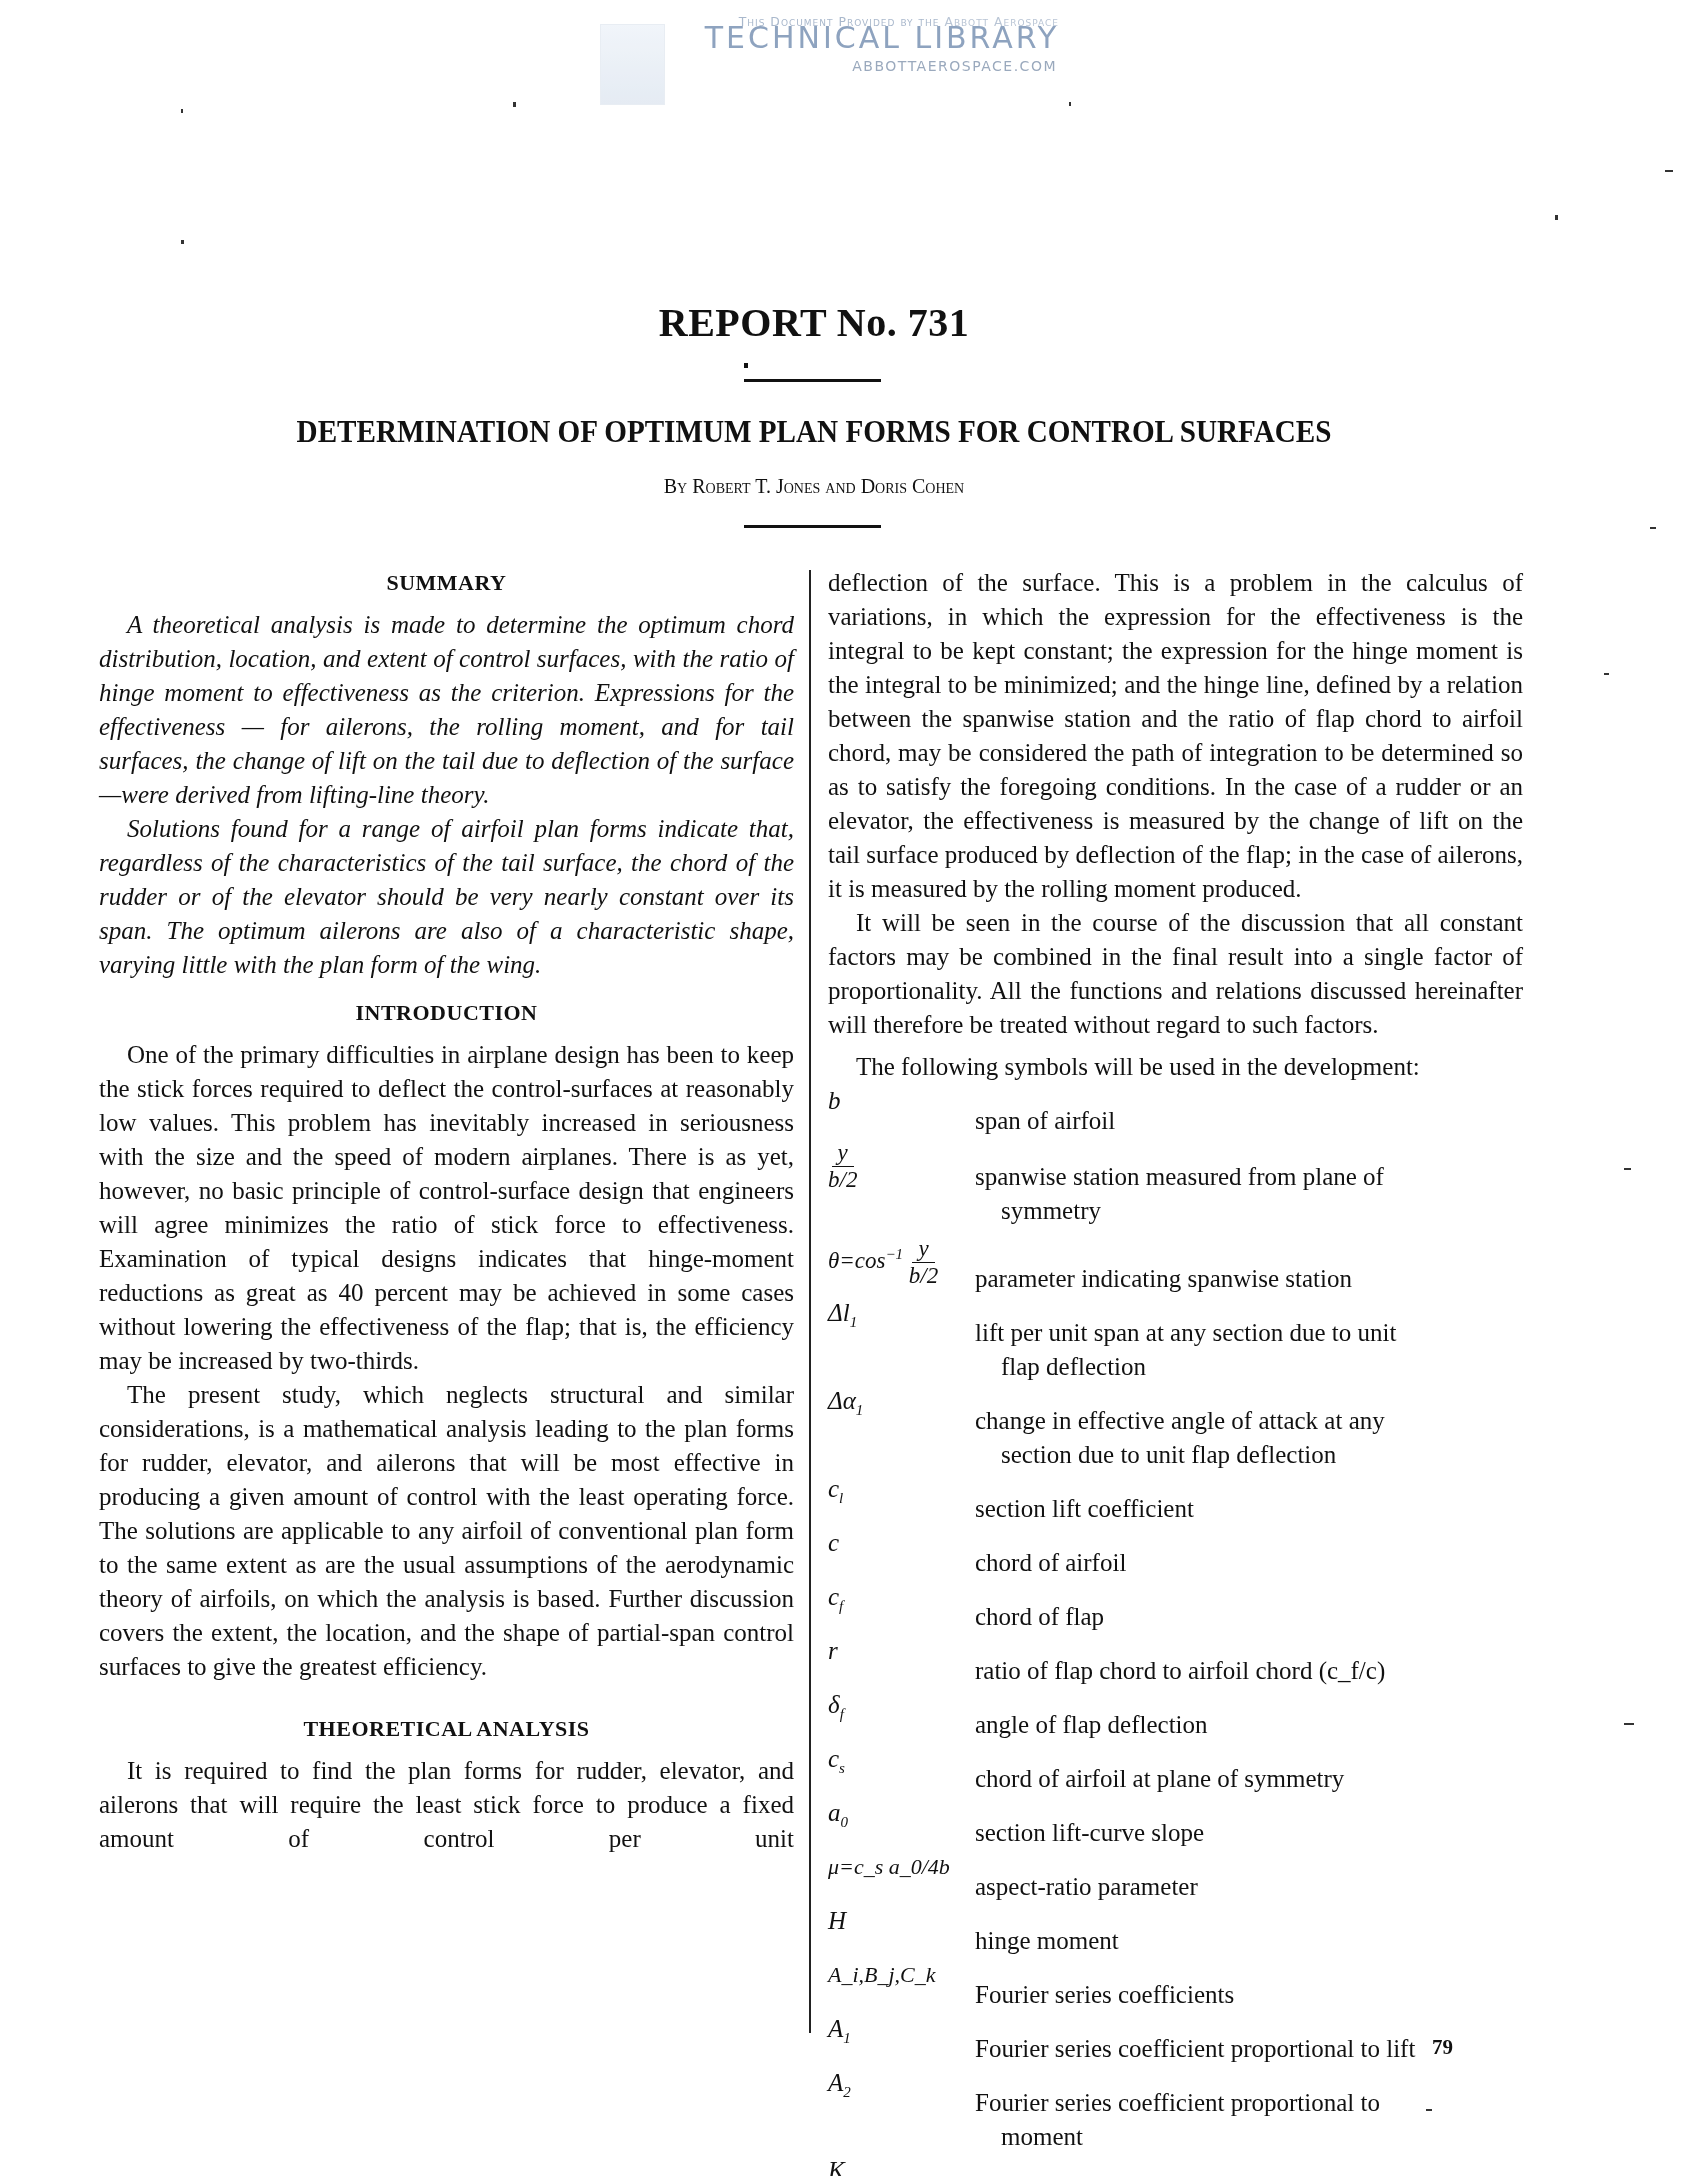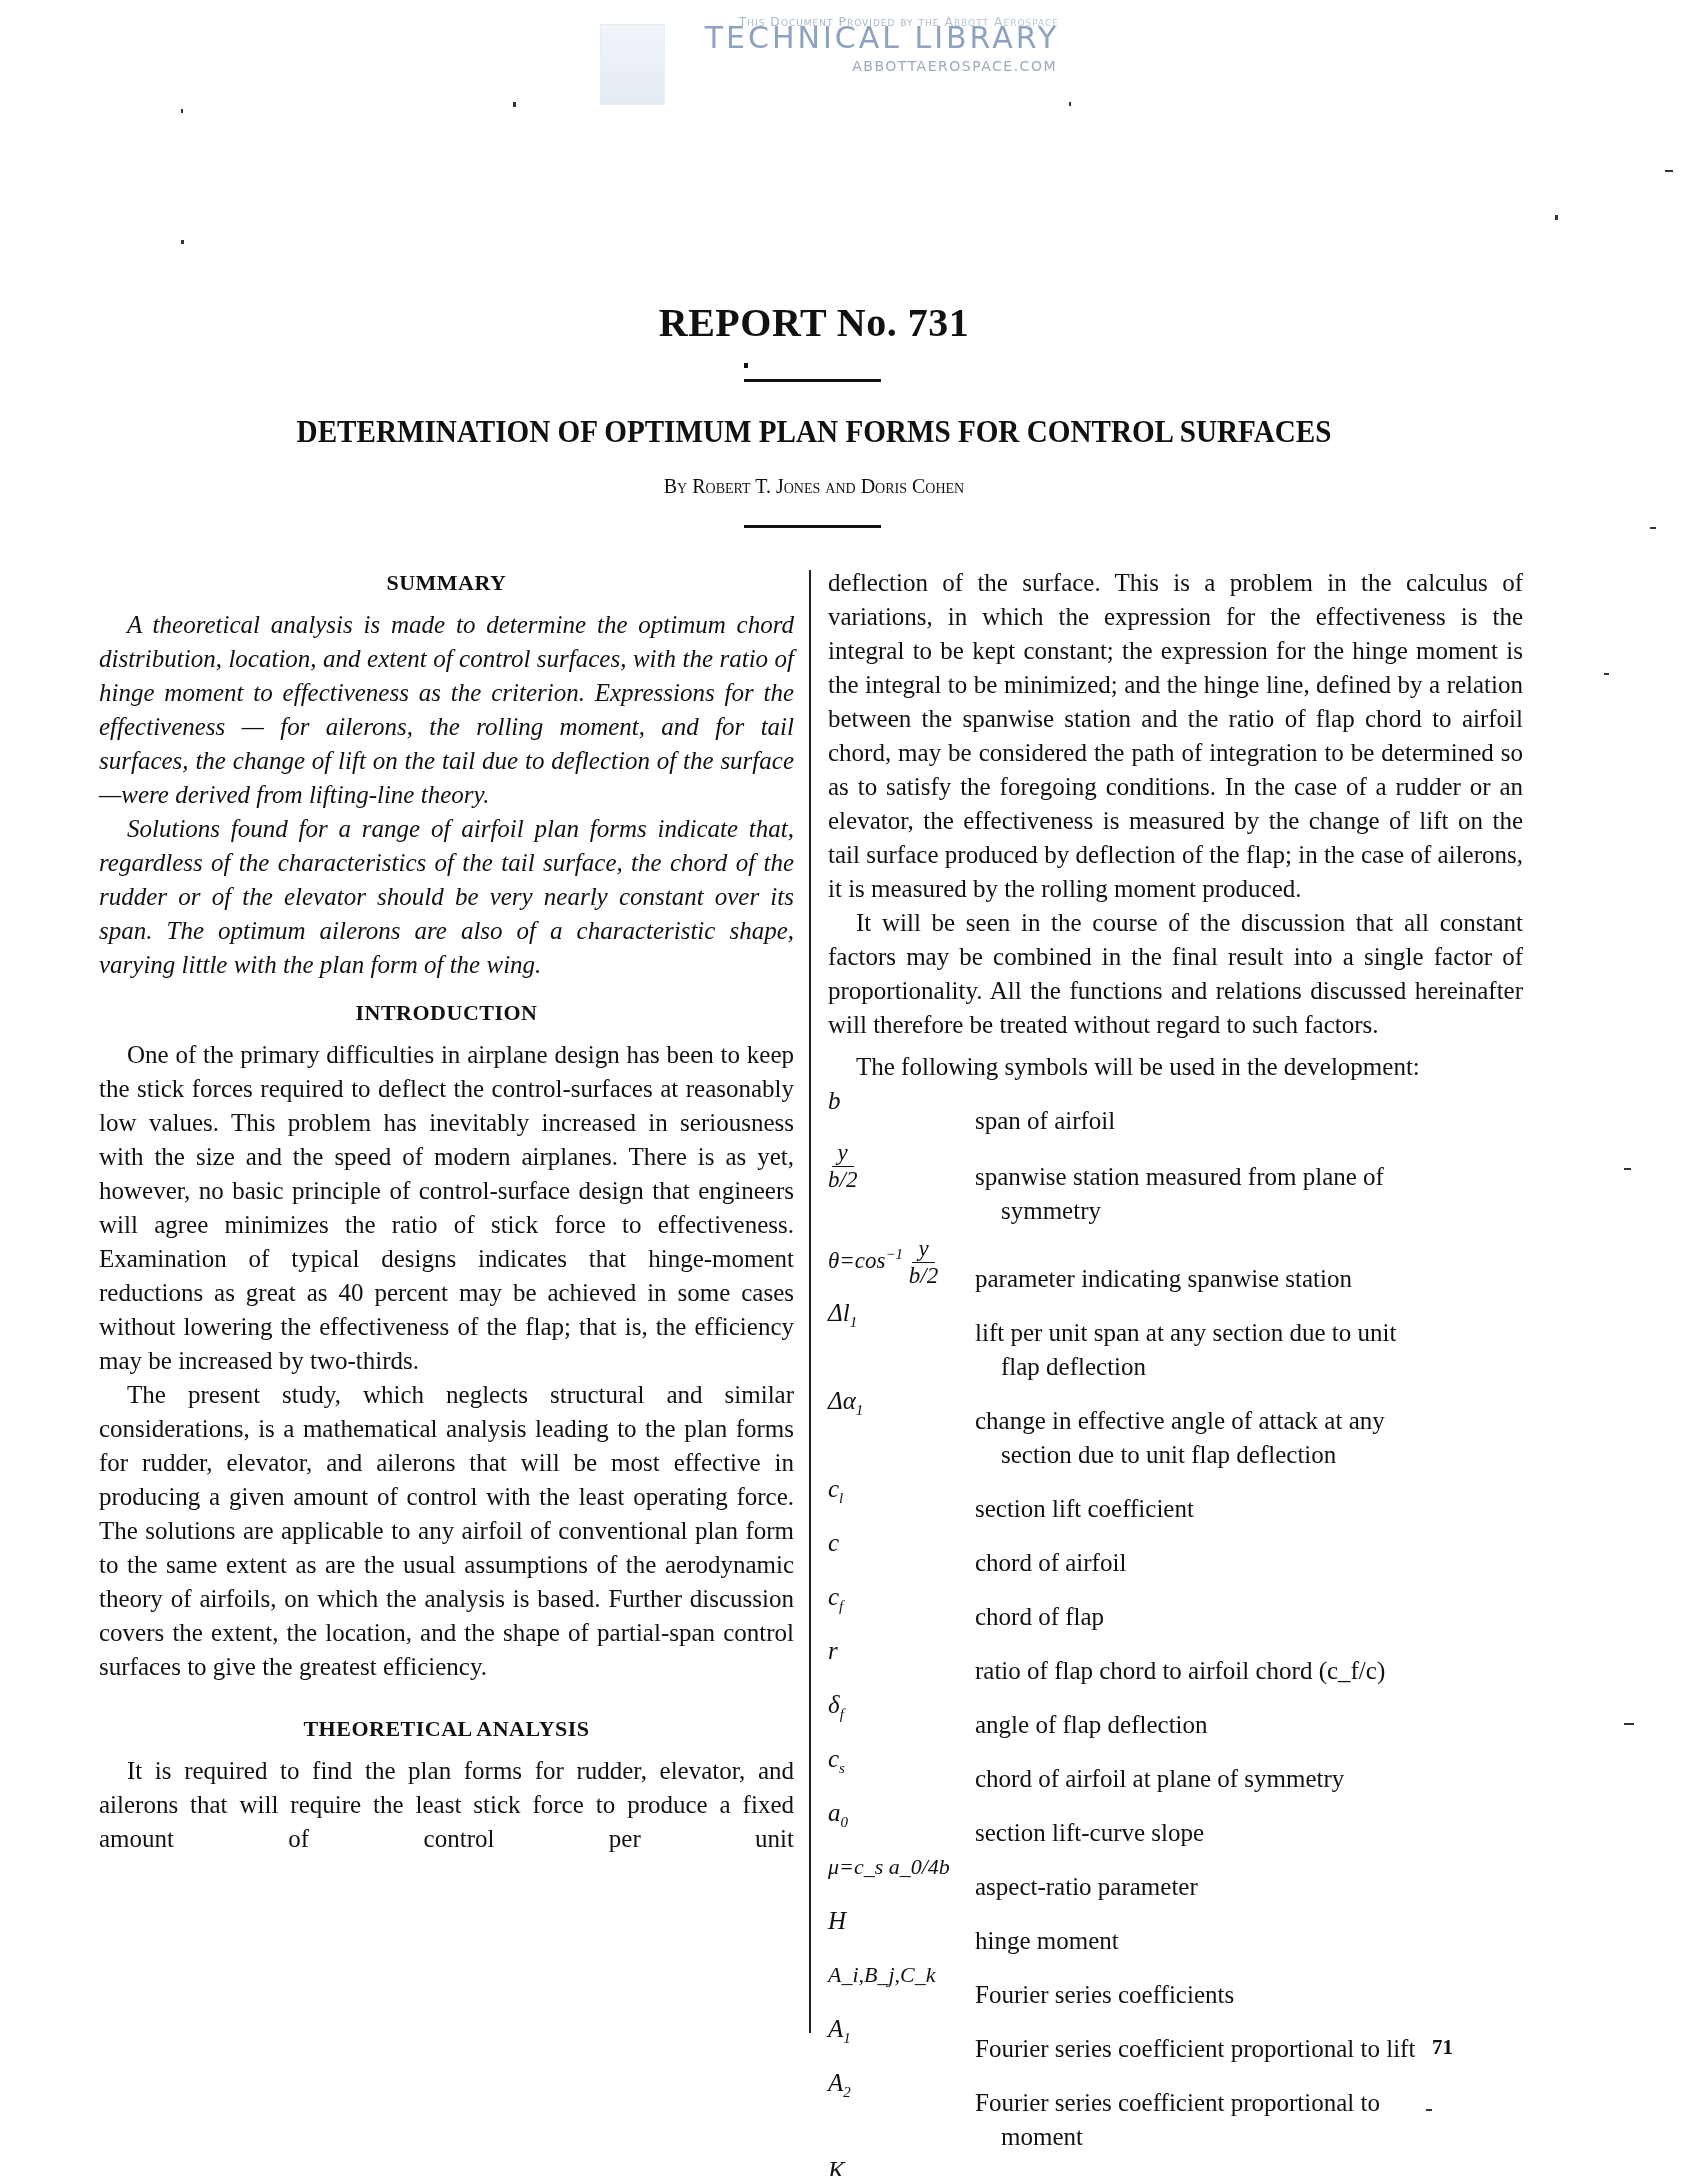--- a/index.html
+++ b/index.html
@@ -236,21 +236,21 @@
       <span class="desc">constants theoretical by C′s and μ</span>
     </div>
 
     <div class="sym-row">
       <span class="sym">λ</span>
       <span class="desc">arbitrary proportionality factor</span>
     </div>
   </div>
 </div>
 
-<div class="abs page-num">71</div>
+<div class="abs page-num">79</div>
 
 <div class="speck" style="left:513px;top:102px;width:3px;height:5px"></div>
 <div class="speck" style="left:181px;top:109px;width:2px;height:4px"></div>
 <div class="speck" style="left:1069px;top:102px;width:2px;height:4px"></div>
 <div class="speck" style="left:181px;top:240px;width:3px;height:4px"></div>
 <div class="speck" style="left:1555px;top:215px;width:3px;height:5px"></div>
 <div class="speck" style="left:1665px;top:170px;width:8px;height:2px"></div>
 <div class="speck" style="left:1650px;top:527px;width:6px;height:2px"></div>
 <div class="speck" style="left:1604px;top:673px;width:5px;height:2px"></div>
 <div class="speck" style="left:1624px;top:1168px;width:7px;height:2px"></div>

